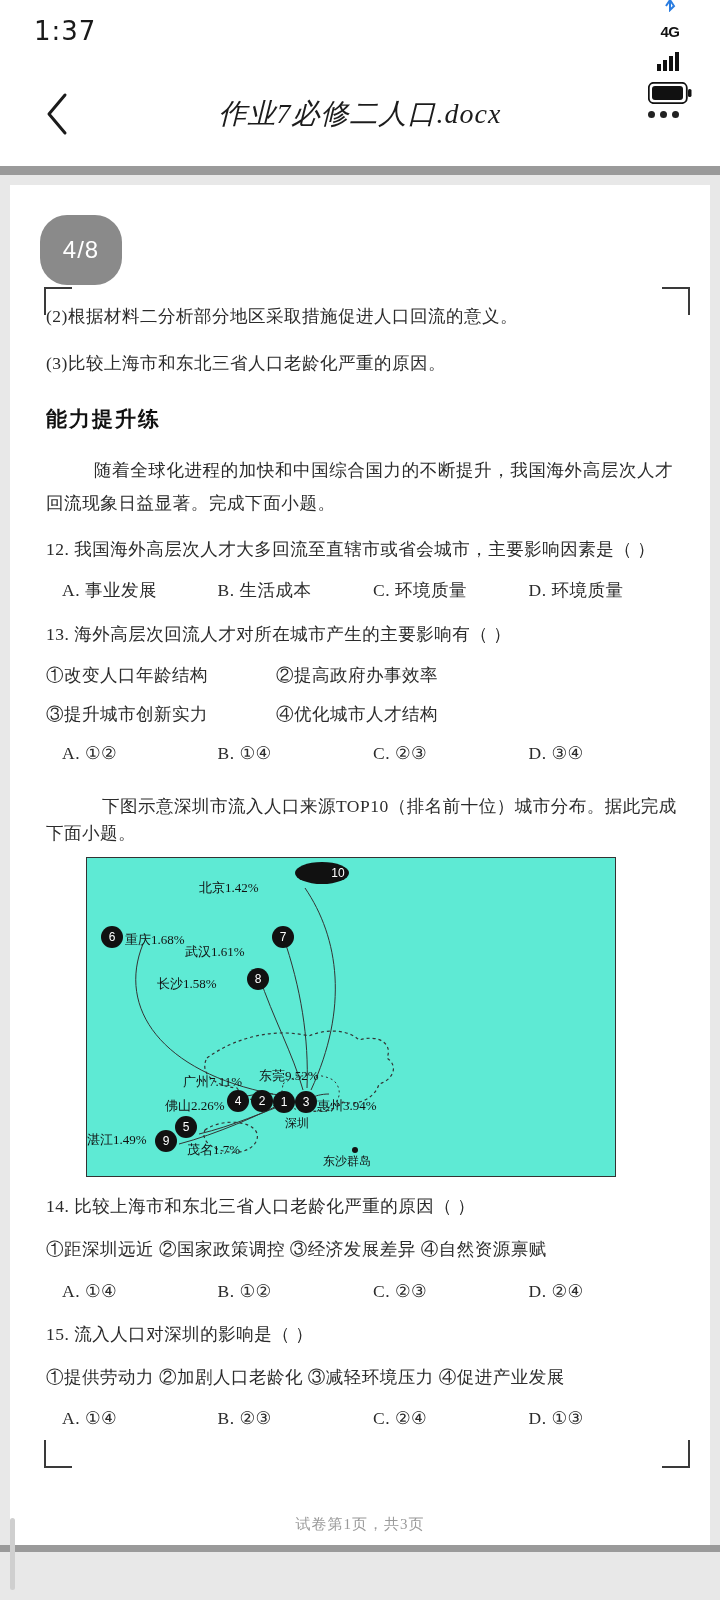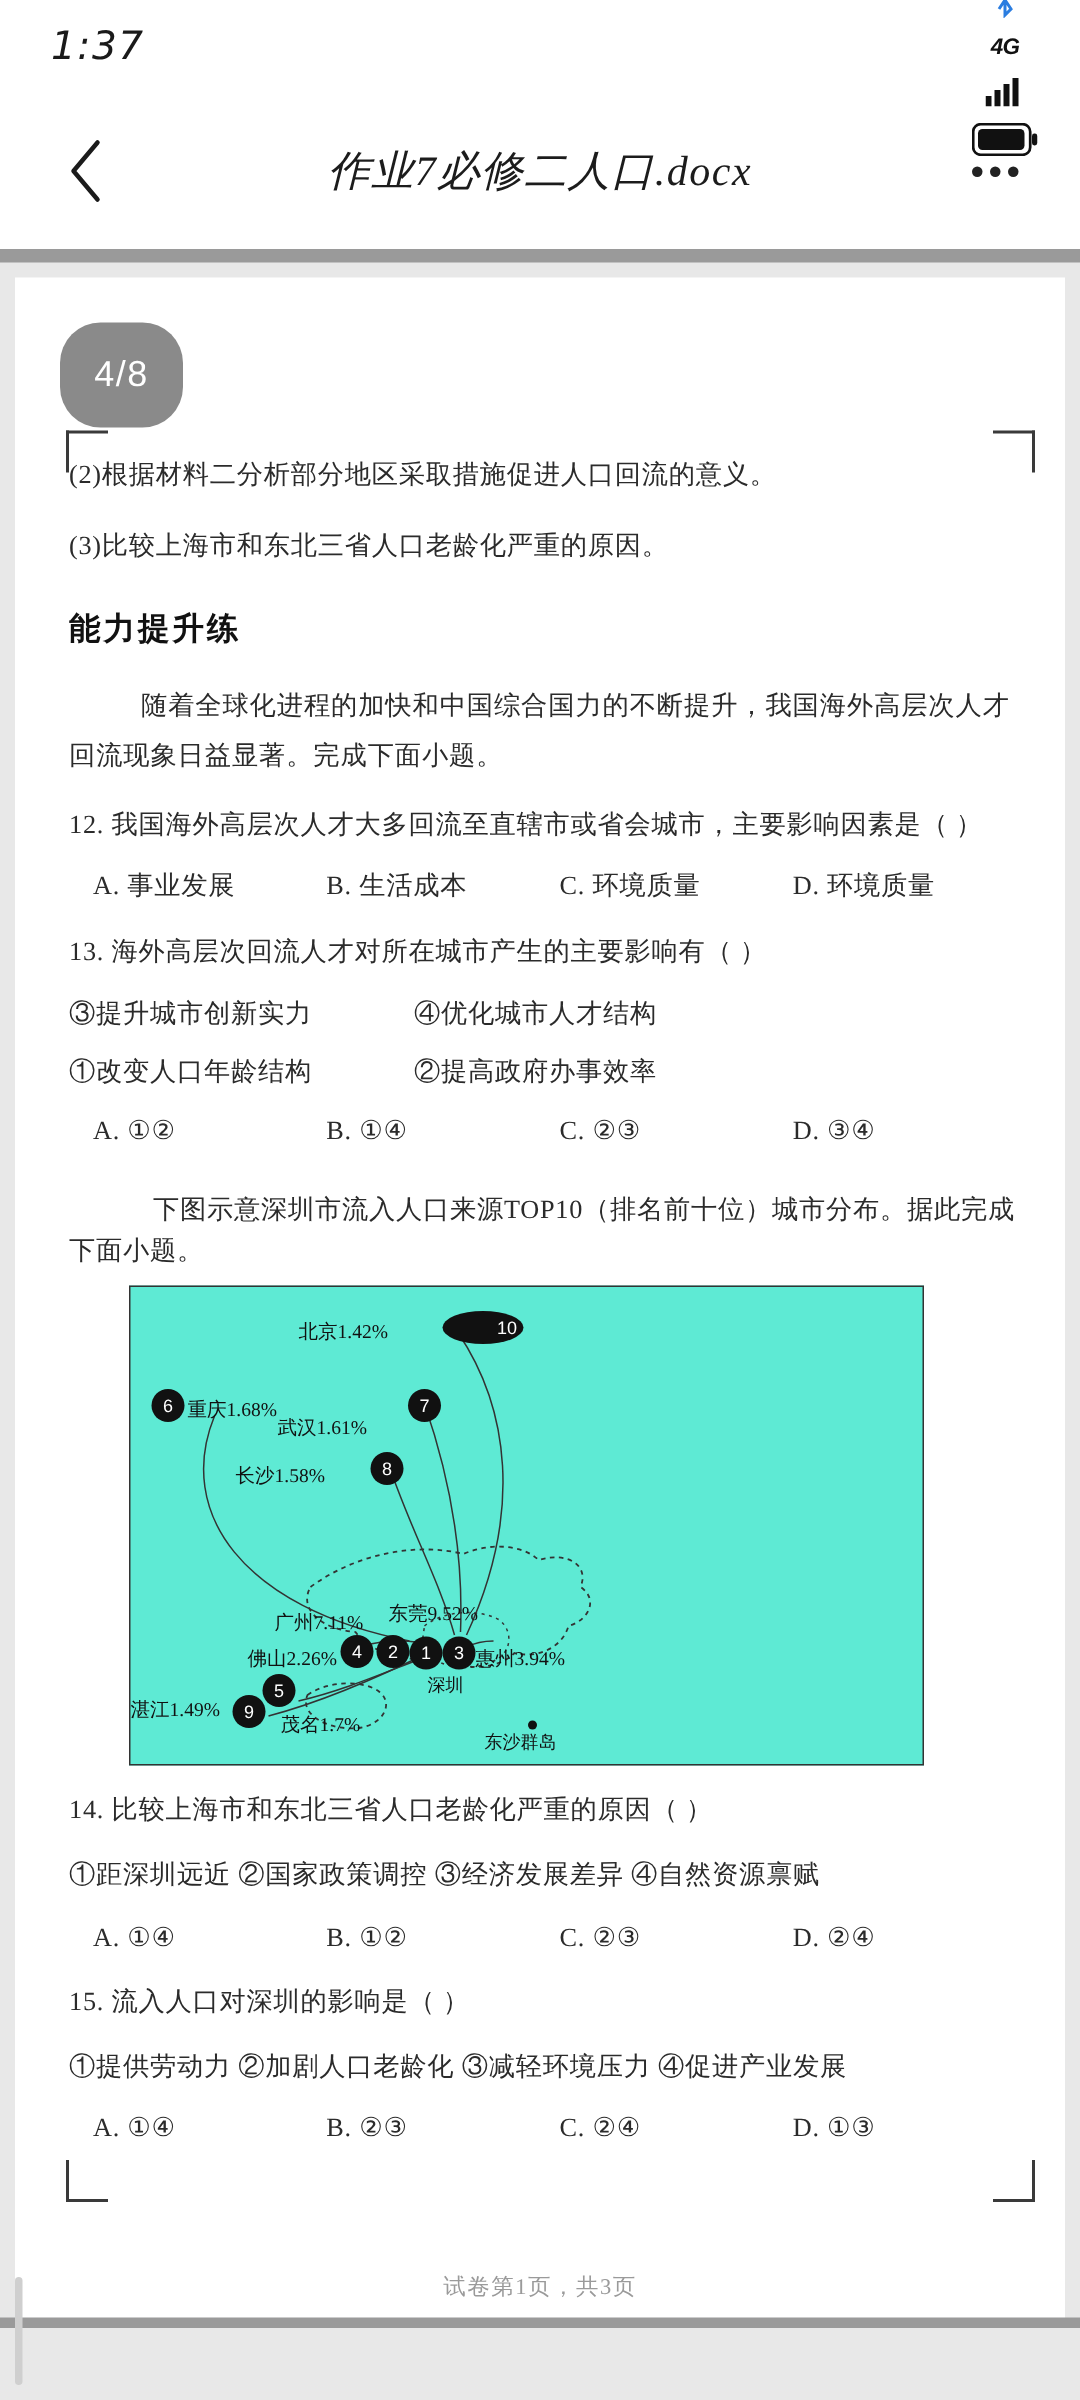--- a/index.html
+++ b/index.html
@@ -18,21 +18,20 @@
 
   
   .statusbar {
     height: 62px;
     display: flex;
     align-items: center;
     justify-content: space-between;
     padding: 0 28px 0 34px;
     box-sizing: border-box;
     background: #fff;
-    font-style: italic;
   }
   .status-time {
     font-size: 26px;
     color: #1a1a1a;
     letter-spacing: 1px;
     font-family: "DejaVu Sans", sans-serif;
   }
   .status-icons {
     display: flex;
     align-items: center;
@@ -331,26 +330,26 @@
         <span>B. 生活成本</span>
         <span>C. 环境质量</span>
         <span>D. 环境质量</span>
       </div>
 
       <p class="qnum">
         <span>13.</span>
         <span>海外高层次回流人才对所在城市产生的主要影响有（  ）</span>
       </p>
       <div class="subopts">
+        <span>①改变人口年龄结构</span>
+        <span>②提高政府办事效率</span>
+      </div>
+      <div class="subopts">
         <span>③提升城市创新实力</span>
         <span>④优化城市人才结构</span>
-      </div>
-      <div class="subopts">
-        <span>①改变人口年龄结构</span>
-        <span>②提高政府办事效率</span>
       </div>
       <div class="opts">
         <span>A. ①②</span>
         <span>B. ①④</span>
         <span>C. ②③</span>
         <span>D. ③④</span>
       </div>
 
       <p class="fig-caption">下图示意深圳市流入人口来源TOP10（排名前十位）城市分布。据此完成下面小题。</p>
 
@@ -373,21 +372,21 @@
           <path d="M196 78 C214 130, 222 180, 220 230" fill="none" stroke="#333" stroke-width="1"></path>
           <path d="M172 118 C186 160, 206 196, 216 232" fill="none" stroke="#333" stroke-width="1"></path>
           <path d="M56 86 C30 150, 74 214, 186 236" fill="none" stroke="#333" stroke-width="1"></path>
           <path d="M92 286 C130 276, 170 258, 202 242" fill="none" stroke="#333" stroke-width="1"></path>
           <path d="M112 276 C146 268, 176 254, 204 244" fill="none" stroke="#333" stroke-width="1"></path>
           <path d="M160 238 C178 234, 192 236, 204 240" fill="none" stroke="#333" stroke-width="1"></path>
           <path d="M242 236 C234 236, 228 238, 224 240" fill="none" stroke="#333" stroke-width="1"></path>
         </svg>
 
         <div class="fig-label" style="left:112px; top:20px;">北京1.42%</div>
-        <div class="node" style="left:208px; top:16px;padding-left:32px;">10</div>
+        <div class="node" style="left:208px; top:4px;padding-left:32px;">10</div>
 
         <div class="fig-label" style="left:38px; top:72px;">重庆1.68%</div>
         <div class="node" style="left:14px; top:68px;">6</div>
 
         <div class="fig-label" style="left:98px; top:84px;">武汉1.61%</div>
         <div class="node" style="left:185px; top:68px;">7</div>
 
         <div class="fig-label" style="left:70px; top:116px;">长沙1.58%</div>
         <div class="node" style="left:160px; top:110px;">8</div>
 

